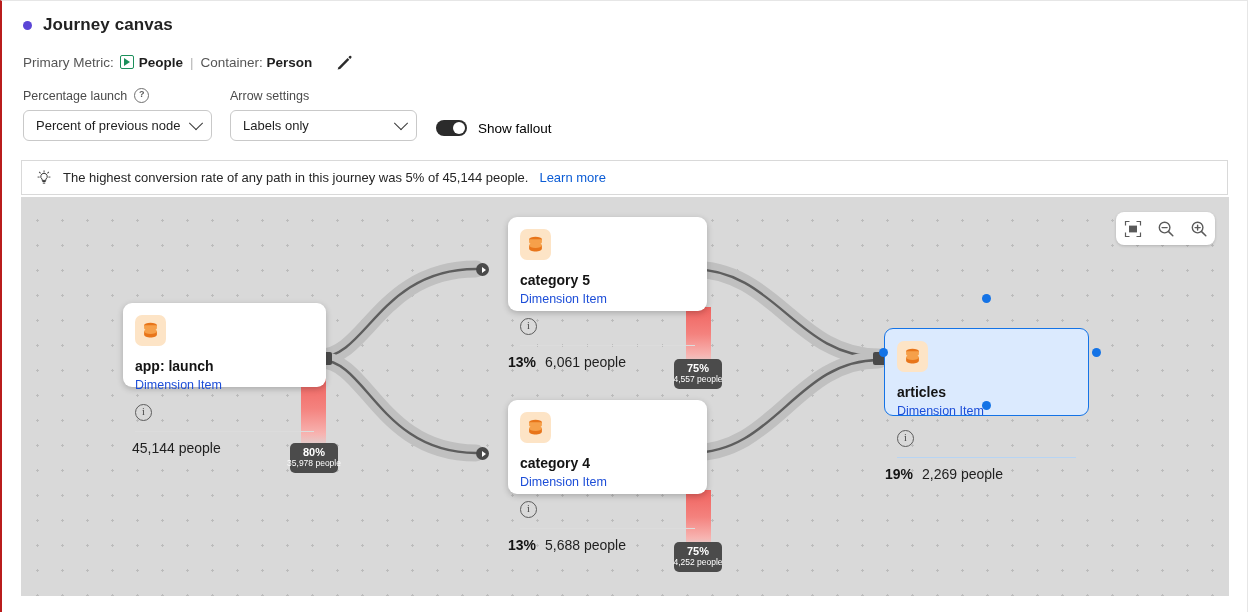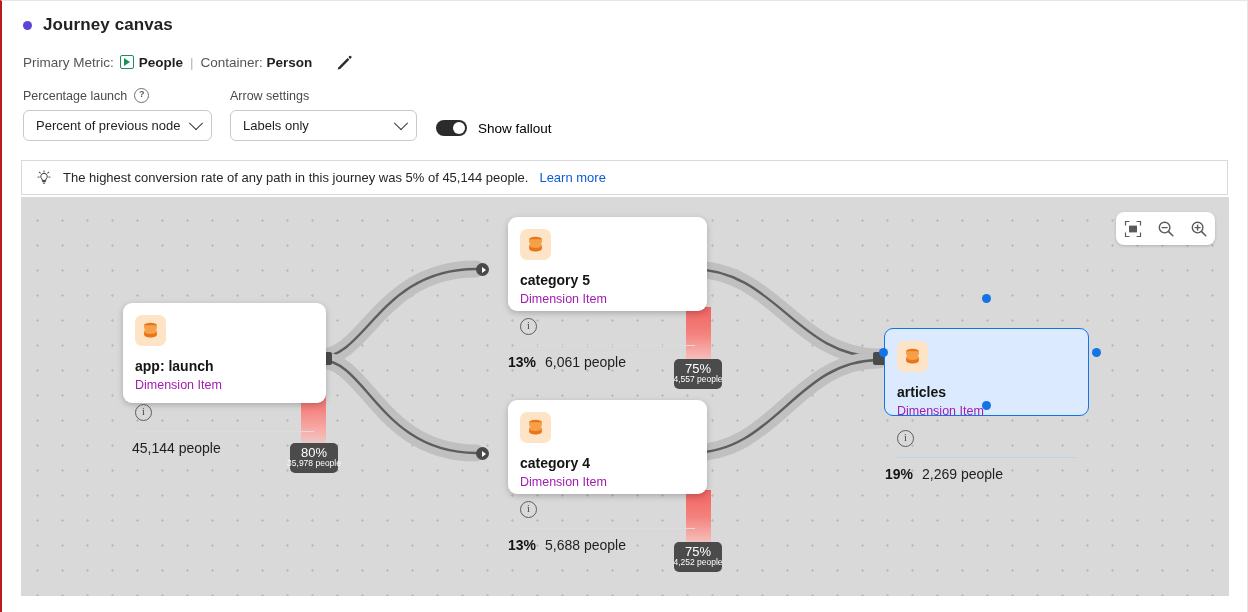--- a/index.html
+++ b/index.html
@@ -68,37 +68,37 @@
 
   
   .node{position:absolute;background:#fff;border-radius:9px;box-shadow:0 2px 6px rgba(0,0,0,.22);
         box-sizing:border-box;}
   .node.selected{background:#dbeafe;border:1.6px solid #1473e6;box-shadow:none;}
   .node-top{display:flex;align-items:flex-start;padding:12px 11px 0 12px;gap:11px;flex-direction:column;}
   .dim-icon{width:31px;height:31px;border-radius:7px;background:#fde4c6;flex:0 0 auto;
             display:flex;align-items:center;justify-content:center;}
   .node-txt{flex:1 1 auto;min-width:0;}
   .node-name{font-size:14px;font-weight:700;color:#141414;line-height:16px;}
-  .node-sub{font-size:12.5px;color:#a21caf;margin-top:3px;}
+  .node-sub{font-size:12.5px;color:#1d4ed8;margin-top:3px;}
   .info-i{width:15px;height:15px;border:1.2px solid #5c5c5c;border-radius:50%;
           font-size:10px;line-height:13px;text-align:center;color:#3d3d3d;flex:0 0 auto;
           font-family:"Liberation Serif",serif;cursor:pointer;margin-top:1px;}
   .node-divider{height:1px;background:#dcdcdc;margin:10px 12px 0 12px;}
   .node.selected .node-divider{background:#b7d4f3;}
   .node-foot{display:flex;align-items:baseline;gap:9px;padding:8px 12px 11px 0;}
   .pct{font-size:14px;font-weight:700;color:#141414;}
   .ppl{font-size:14px;color:#1f1f1f;}
 
   
   .fallout-bar{position:absolute;width:25px;border-radius:0 0 7px 7px;
     background:linear-gradient(180deg,#f0635f 0%,#f4827e 45%,#f7b4b1 80%,rgba(247,200,198,0) 100%);}
   .fallout-badge{position:absolute;background:#4b4b4b;border-radius:5px;color:#fff;
     display:flex;flex-direction:column;align-items:center;justify-content:center;
     padding:4px 8px;box-sizing:border-box;}
-  .fb-pct{font-size:13px;font-weight:400;line-height:11px;}
+  .fb-pct{font-size:11px;font-weight:700;line-height:11px;}
   .fb-ppl{font-size:8.5px;line-height:11px;white-space:nowrap;}
 
   
   .handle{position:absolute;width:9px;height:9px;border-radius:50%;background:#1473e6;}
   .arrow-node{position:absolute;width:13px;height:13px;border-radius:50%;background:#4a4a4a;
     display:flex;align-items:center;justify-content:center;}
   .arrow-node:after{content:"";width:0;height:0;border-left:4px solid #fff;
     border-top:3px solid transparent;border-bottom:3px solid transparent;margin-left:2px;}
   .left-stub{position:absolute;width:14px;height:13px;background:#4a4a4a;border-radius:2px;}
 </style>
@@ -209,21 +209,21 @@
       <span class="fb-ppl">4,252 people</span>
     </div>
 
     <div class="left-stub" style="left:297px;top:155px;"></div>
     <div class="arrow-node" style="left:455px;top:66px;"></div>
     <div class="arrow-node" style="left:455px;top:250px;"></div>
     <div class="left-stub" style="left:666px;top:66px;"></div>
     <div class="left-stub" style="left:666px;top:250px;"></div>
     <div class="left-stub" style="left:852px;top:155px;"></div>
 
-    <div class="node" style="left:102px;top:106px;width:203px;height:100px;">
+    <div class="node" style="left:102px;top:106px;width:203px;height:84px;">
       <div class="node-top">
         <span class="dim-icon">
           <svg width="21" height="21" viewBox="0 0 21 21">
             <ellipse cx="10.5" cy="5.2" rx="6.4" ry="2.5" fill="#e8751a"></ellipse>
             <path d="M4.1 5.2v3.1c0 1.38 2.87 2.5 6.4 2.5s6.4-1.12 6.4-2.5V5.2" fill="#f6a04a"></path>
             <ellipse cx="10.5" cy="8.3" rx="6.4" ry="2.5" fill="#f2f2f2" opacity="0"></ellipse>
             <path d="M4.1 11.3v3.4c0 1.5 2.87 2.7 6.4 2.7s6.4-1.2 6.4-2.7v-3.4" fill="#e8751a"></path>
             <ellipse cx="10.5" cy="11.3" rx="6.4" ry="2.6" fill="#f6a04a"></ellipse>
           </svg>
         </span>

